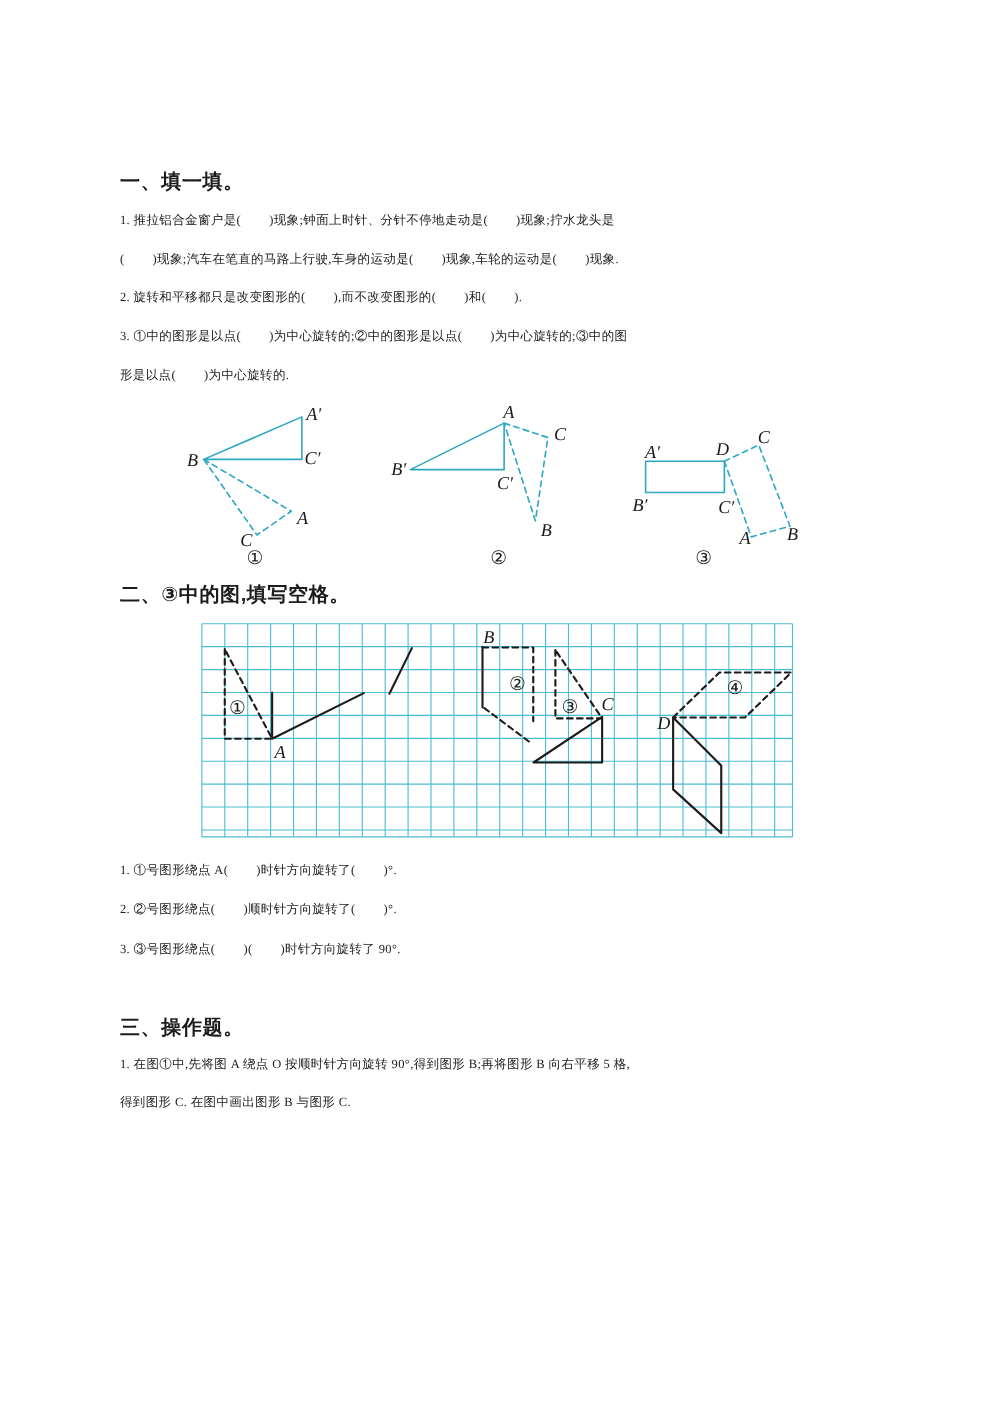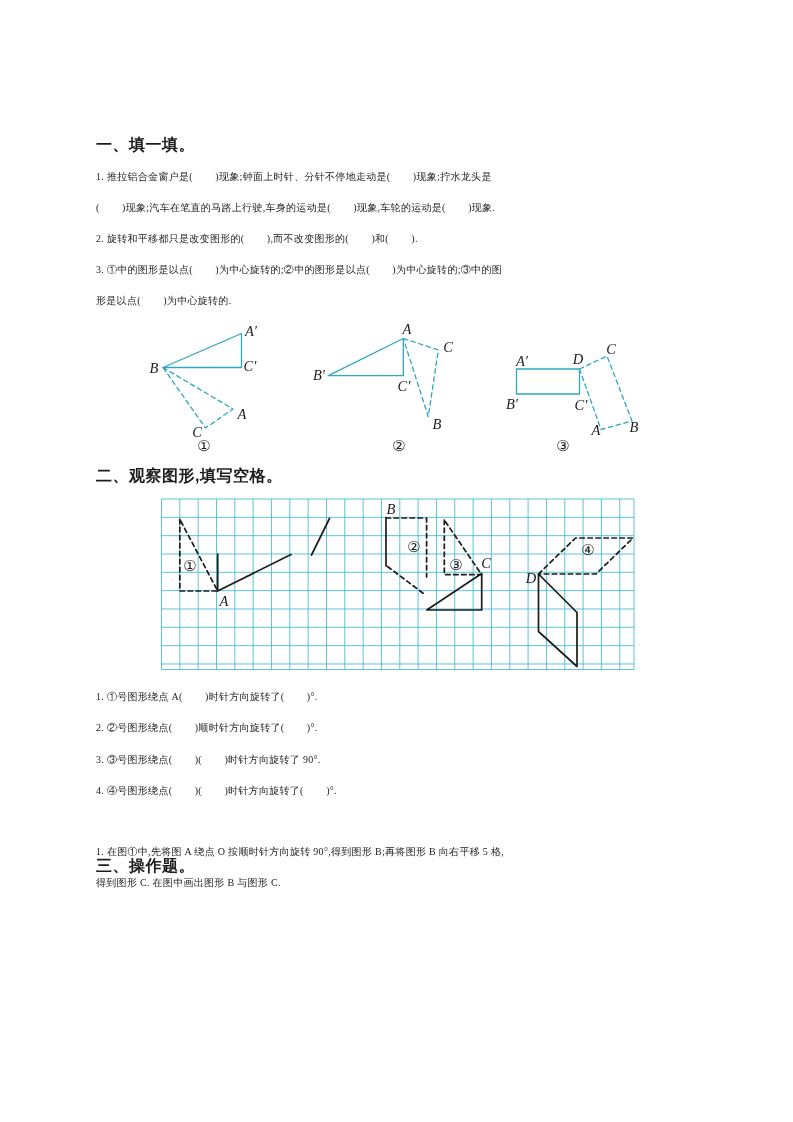--- a/index.html
+++ b/index.html
@@ -17,28 +17,27 @@
 
 <div class="page">
 
   <div class="hd" style="top:135px">一、填一填。</div>
   <div class="tl" style="top:167px">1. 推拉铝合金窗户是(        )现象;钟面上时针、分针不停地走动是(        )现象;拧水龙头是</div>
   <div class="tl" style="top:198px">(        )现象;汽车在笔直的马路上行驶,车身的运动是(        )现象,车轮的运动是(        )现象.</div>
   <div class="tl" style="top:229px">2. 旋转和平移都只是改变图形的(        ),而不改变图形的(        )和(        ).</div>
   <div class="tl" style="top:260px">3. ①中的图形是以点(        )为中心旋转的;②中的图形是以点(        )为中心旋转的;③中的图</div>
   <div class="tl" style="top:291px">形是以点(        )为中心旋转的.</div>
 
-  <div class="hd" style="top:466px">二、观察图形,填写空格。</div>
+  <div class="hd" style="top:466px">二、③中的图,填写空格。</div>
 
   <div class="tl" style="top:687px">1. ①号图形绕点 A(        )时针方向旋转了(        )°.</div>
   <div class="tl" style="top:718px">2. ②号图形绕点(        )顺时针方向旋转了(        )°.</div>
   <div class="tl" style="top:750px">3. ③号图形绕点(        )(        )时针方向旋转了 90°.</div>
-  <div class="tl" style="top:781px">4. ④号图形绕点(        )(        )时针方向旋转了(        )°.</div>
 
-  <div class="hd" style="top:856px">三、操作题。</div>
+  <div class="hd" style="top:812px">三、操作题。</div>
   <div class="tl" style="top:842px">1. 在图①中,先将图 A 绕点 O 按顺时针方向旋转 90°,得到图形 B;再将图形 B 向右平移 5 格,</div>
   <div class="tl" style="top:873px">得到图形 C. 在图中画出图形 B 与图形 C.</div>
 
   <div id="diagram-layer">
       <svg viewBox="130 318 545 145" style="position: absolute; overflow: visible; left: 130px; top: 318px; width: 545px; height: 145px;">
         <polygon points="163,367.5 241.5,333.5 241.5,367.5" fill="none" stroke="#2ea7c3" stroke-width="1.3" stroke-linejoin="round" stroke-linecap="round"></polygon>
         <polygon points="163,367.5 233,409 205.5,428" fill="none" stroke="#2ea7c3" stroke-width="1.3" stroke-linejoin="round" stroke-linecap="round" stroke-dasharray="4.5 3.5"></polygon>
         <text x="154" y="372.5" fill="#1c1c1c" text-anchor="middle" font-size="14.5" font-family="&quot;Liberation Serif&quot;,&quot;DejaVu Serif&quot;,serif" font-style="italic">B</text>
         <text x="251" y="336" fill="#1c1c1c" text-anchor="middle" font-size="14.5" font-family="&quot;Liberation Serif&quot;,&quot;DejaVu Serif&quot;,serif" font-style="italic">A′</text>
         <text x="250" y="371" fill="#1c1c1c" text-anchor="middle" font-size="14.5" font-family="&quot;Liberation Serif&quot;,&quot;DejaVu Serif&quot;,serif" font-style="italic">C′</text>

